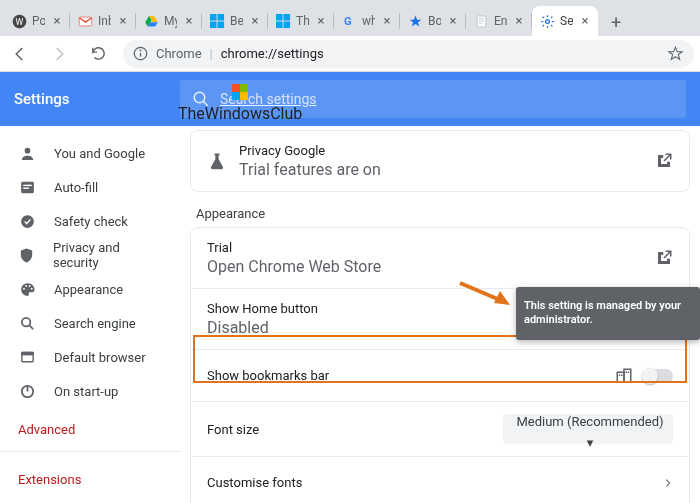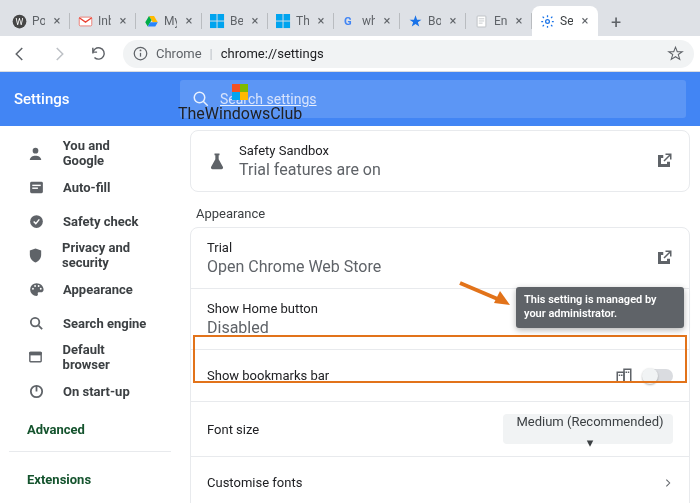--- a/index.html
+++ b/index.html
@@ -27,45 +27,45 @@
 
   
   .bluehdr { height: 54px; background: #4285f4; display: flex; align-items: center; color: #fff; padding: 0 14px; gap: 14px; }
   .bluehdr .title { font-size: 15px; font-weight: 500; width: 152px; }
   .searchwrap { flex: 1; height: 38px; background: rgba(255,255,255,0.14); border-radius: 3px; display: flex; align-items: center; padding: 0 12px; gap: 10px; color: #e8f0fe; text-decoration: underline; }
   .searchwrap input { background: transparent; border: none; outline: none; color: #fff; font-size: 14px; flex: 1; }
   .searchwrap input::placeholder { color: #d7e3fc; }
 
   
   .main { display: flex; height: calc(503px - 36px - 36px - 54px); }
-  .sidebar { width: 180px; padding: 10px 9px; font-size: 13px; color: #5f6368; overflow: hidden; font-weight: bold; }
+  .sidebar { width: 180px; padding: 10px 0; font-size: 13px; color: #5f6368; overflow: hidden; }
   .sb-item { display: flex; align-items: center; height: 34px; padding: 0 18px; gap: 18px; cursor: pointer; color: #3c4043; }
   .sb-item .ic { width: 18px; height: 18px; display: flex; align-items: center; justify-content: center; color: #5f6368; }
-  .sb-head { padding: 14px 18px 8px; color: #14532d; font-size: 13px; cursor: pointer; }
+  .sb-head { padding: 14px 18px 8px; color: #b91c1c; font-size: 13px; cursor: pointer; }
   .sb-divider { height: 1px; background: #e8eaed; margin: 6px 0; }
 
   .content { flex: 1; background: #fff; overflow: hidden; position: relative; padding: 0 10px; }
   .card { border: 1px solid #e8eaed; border-radius: 8px; background: #fff; margin-bottom: 14px; }
   .card .row { display: flex; align-items: center; padding: 12px 16px; min-height: 52px; gap: 12px; position: relative; }
   .card .row + .row { border-top: 1px solid #e8eaed; }
   .row .rlabel { flex: 1; }
   .row .rlabel .t1 { font-size: 13px; color: #202124; }
   .row .rlabel .t2 { font-size: 16px; color: #5f6368; margin-top: 2px; }
   .row .ract { display: flex; align-items: center; gap: 10px; color: #5f6368; }
   .launch { width: 18px; height: 18px; }
   .sectitle { font-size: 13px; color: #3c4043; margin: 4px 0 6px 6px; }
 
   .watermark { position: absolute; top: 84px; left: 178px; display: flex; align-items: center; gap: 4px; z-index: 6; font-size: 16px; color: #202124; pointer-events: none; flex-direction: column; }
   .wm-sq { width: 16px; height: 16px; display: grid; grid-template-columns: 1fr 1fr; grid-template-rows: 1fr 1fr; }
   .wm-sq span:nth-child(1){background:#f25022;} .wm-sq span:nth-child(2){background:#7fba00;}
   .wm-sq span:nth-child(3){background:#00a4ef;} .wm-sq span:nth-child(4){background:#ffb900;}
 
   .highlight { border: 2px solid #e2731a; position: absolute; pointer-events: none; z-index: 4; }
 
-  .tooltip { position: absolute; background: #5f6368; color: #fff; font-size: 11px; padding: 6px 8px; border-radius: 3px; width: 168px; line-height: 1.3; z-index: 7; box-shadow: 0 2px 6px rgba(0,0,0,.3); }
+  .tooltip { position: absolute; background: #5f6368; color: #fff; font-size: 11px; padding: 12px 8px; border-radius: 3px; width: 184px; line-height: 1.3; z-index: 7; box-shadow: 0 2px 6px rgba(0,0,0,.3); }
   .tooltip b { font-weight: 600; }
 
   .arrow { position: absolute; z-index: 6; color: #e2731a; pointer-events: none; }
 
   .dropdown { min-width: 170px; height: 30px; background: #f1f3f4; border-radius: 4px; display: flex; align-items: center; padding: 0 8px 0 12px; font-size: 13px; color: #3c4043; gap: 6px; cursor: pointer; justify-content: space-between; flex-direction: column; }
 
   .toggle { width: 30px; height: 14px; background: #dadce0; border-radius: 7px; position: relative; cursor: pointer; }
   .toggle::after { content: ""; position: absolute; width: 16px; height: 16px; background: #fff; border-radius: 50%; top: -1px; left: -1px; box-shadow: 0 1px 2px rgba(0,0,0,.3); }
   .toggle.dis::after { background: #f1f3f4; }
 
@@ -311,21 +311,21 @@
   <div class="content">
 
     <div class="card" style="margin-top:4px">
       <div class="row">
         <span>
             <svg width="20" height="20" viewBox="0 0 24 24">
               <path d="M9 3h6v2l-1 0v5l5 9a2 2 0 0 1-1.8 3H6.8A2 2 0 0 1 5 19l5-9V5H9z" fill="#5f6368"></path>
             </svg>
           </span>
         <div class="rlabel">
-          <div class="t1">Safety Sandbox</div>
+          <div class="t1">Privacy Google</div>
           <div class="t2">Trial features are on</div>
         </div>
         <div class="ract">
             <span class="launch">
               <svg width="18" height="18" viewBox="0 0 24 24">
                 <path d="M14 3h7v7M21 3l-9 9M5 5h5v2H7v10h10v-3h2v5H5z" fill="none" stroke="#5f6368" stroke-width="2"></path>
               </svg>
             </span>
           </div>
       </div>

